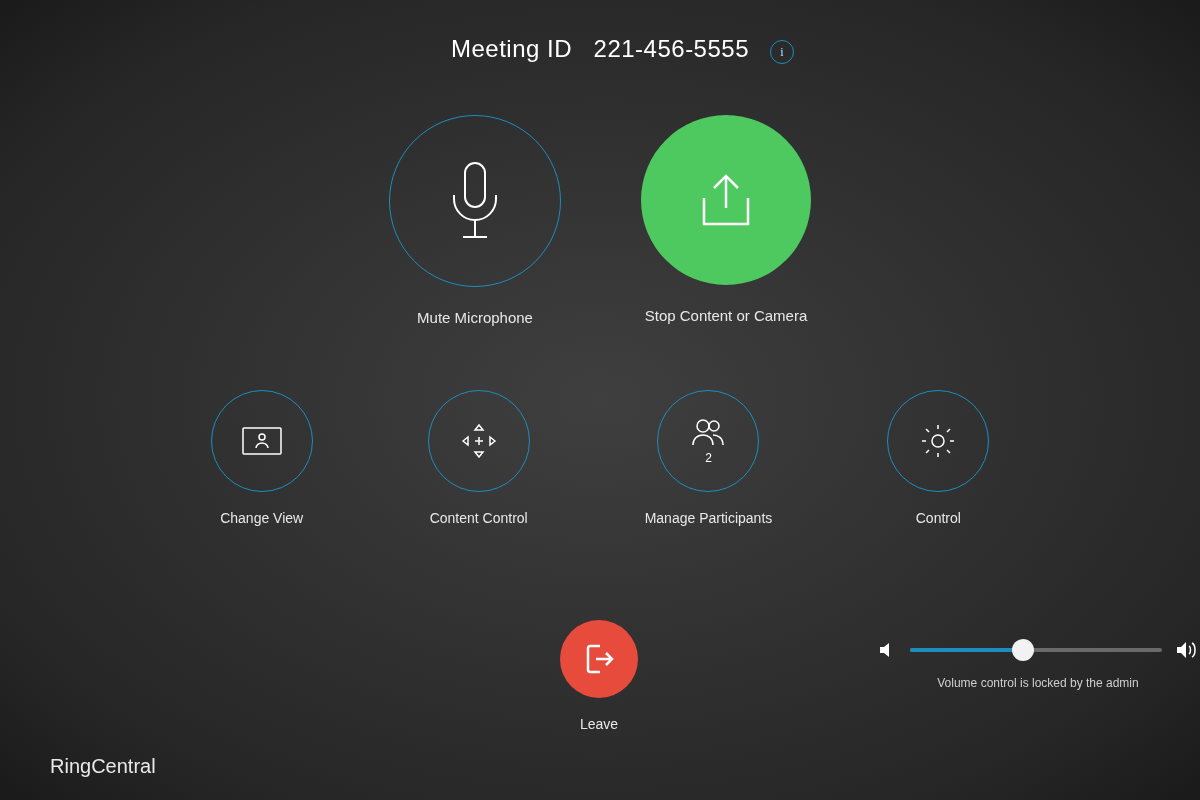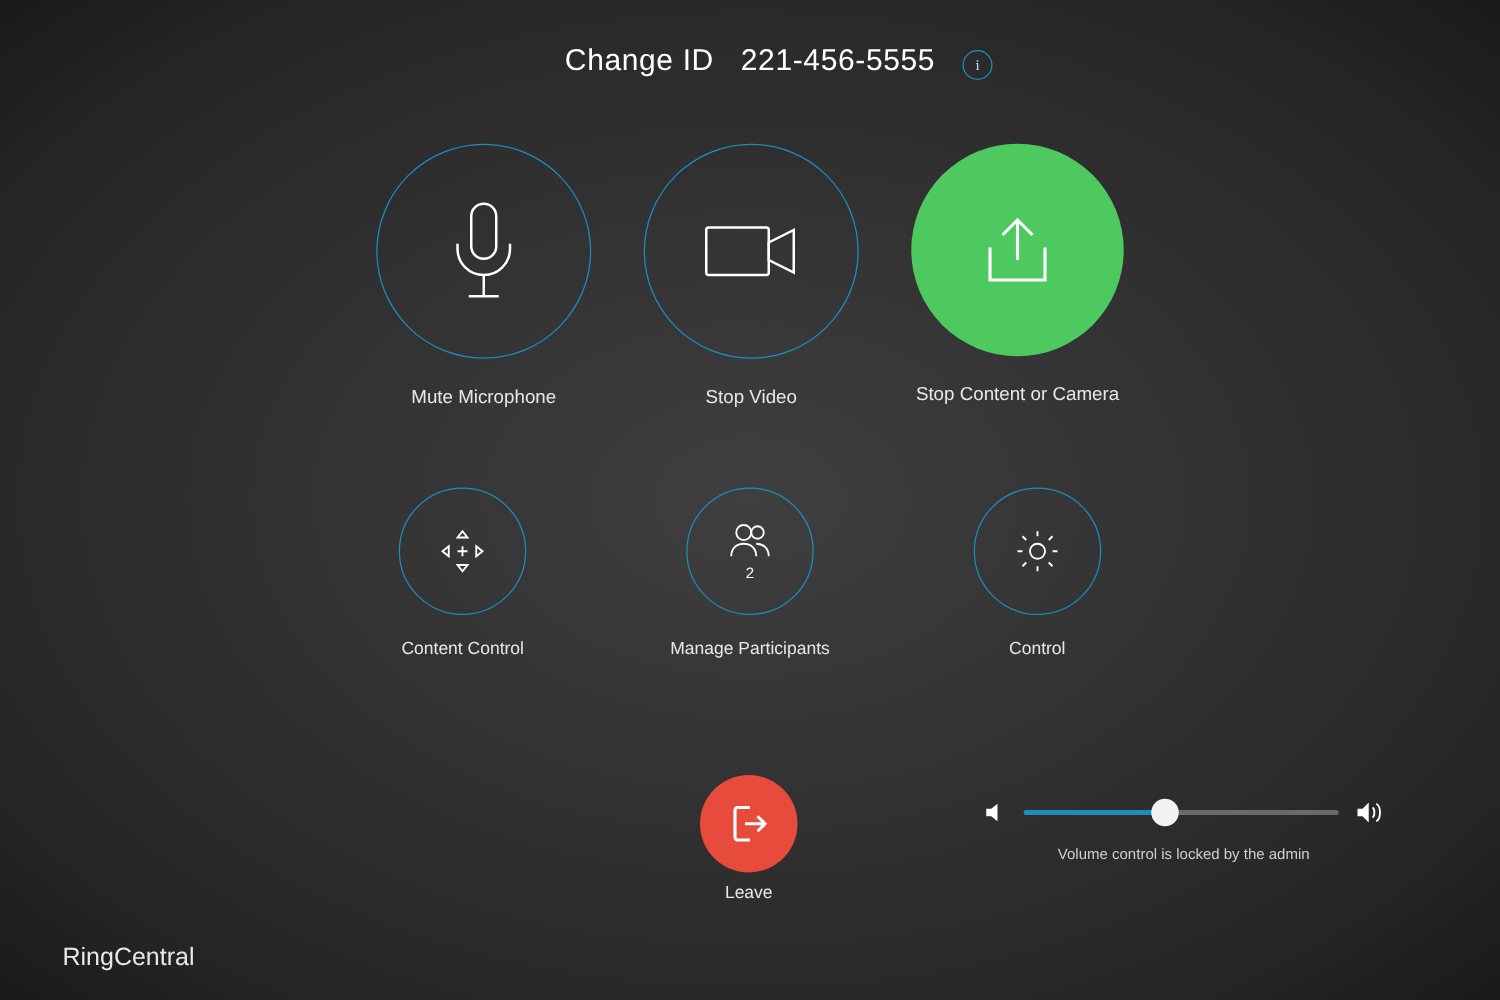--- a/index.html
+++ b/index.html
@@ -5,98 +5,99 @@
   html,body{margin:0;padding:0;width:1200px;height:800px;overflow:hidden;
     font-family:"Helvetica Neue",Arial,sans-serif;color:#fff;
     background:radial-gradient(ellipse at center,#3f3f3f 0%,#262626 80%,#1a1a1a 100%);}
   .header{position:absolute;left:0;right:0;top:35px;text-align:center;font-size:24px;
     font-weight:400;letter-spacing:.5px;}
   .header .mid{display:inline-block;}
   .info-btn{position:absolute;top:40px;left:770px;width:22px;height:22px;
     border:1px solid #1d8dbf;border-radius:50%;display:flex;align-items:center;
     justify-content:center;font-size:12px;color:#aee3ff;font-family:serif;}
   .row1{position:absolute;top:115px;left:0;right:0;display:flex;justify-content:center;
-    gap:42px;}
+    gap:80px;}
   .big-btn{display:flex;flex-direction:column;align-items:center;gap:22px;}
   .big-circle{width:170px;height:170px;border-radius:50%;display:flex;
     align-items:center;justify-content:center;}
   .big-circle.outline{border:1px solid #1d8dbf;}
   .big-circle.green{background:#4ec960;}
   .big-label{font-size:15px;color:#e8e8e8;text-align:center;}
   .row2{position:absolute;top:390px;left:0;right:0;display:flex;justify-content:center;
     gap:115px;}
   .sm-btn{display:flex;flex-direction:column;align-items:center;gap:18px;}
   .sm-circle{width:100px;height:100px;border-radius:50%;border:1px solid #1d8dbf;
     display:flex;flex-direction:column;align-items:center;justify-content:center;gap:4px;}
   .sm-label{font-size:14px;color:#e8e8e8;}
   .count{font-size:12px;color:#fff;}
   .leave-wrap{position:absolute;left:560px;top:620px;display:flex;flex-direction:column;
-    align-items:center;gap:7px;}
+    align-items:center;gap:18px;}
   .leave-circle{width:78px;height:78px;border-radius:50%;background:#e64b3c;display:flex;
     align-items:center;justify-content:center;}
-  .vol{position:absolute;left:787px;top:640px;width:320px;}
+  .vol{position:absolute;left:878px;top:640px;width:320px;}
   .vol-row{display:flex;align-items:center;gap:14px;}
   .track{position:relative;flex:1;height:4px;background:#6a6a6a;border-radius:2px;}
   .track-fill{position:absolute;left:0;top:0;height:100%;width:45%;
     background:#1d8dbf;border-radius:2px;}
   .thumb{position:absolute;left:45%;top:50%;width:22px;height:22px;border-radius:50%;
     background:#f2f2f2;transform:translate(-50%,-50%);}
   .vol-note{margin-top:16px;font-size:12px;color:#cfcfcf;text-align:center;}
   .brand{position:absolute;left:50px;bottom:22px;font-size:20px;color:#e8e8e8;}
   svg{display:block;}
 </style>
 </head>
 <body>
 
 <div class="header">
   <span class="mid">
-    <span>Change ID</span>
+    <span>Meeting ID</span>
     &nbsp;&nbsp;<span>221-456-5555</span>
   </span>
 </div>
 <div class="info-btn">
   <span>i</span>
 </div>
 
 <div class="row1">
   <div class="big-btn">
     <div class="big-circle outline">
       <svg width="54" height="80" viewBox="0 0 54 80" fill="none" stroke="#fff" stroke-width="2">
         <rect x="17" y="2" width="20" height="44" rx="10"></rect>
         <path d="M6 34v4c0 11.6 9.4 21 21 21s21-9.4 21-21v-4"></path>
         <line x1="27" y1="59" x2="27" y2="76"></line>
         <line x1="15" y1="76" x2="39" y2="76"></line>
       </svg>
     </div>
     <div class="big-label">Mute Microphone</div>
   </div>
 
-  <div class="big-btn">
-    <div class="big-circle outline">
-      <svg width="80" height="50" viewBox="0 0 80 50" fill="none" stroke="#fff" stroke-width="2">
-        <rect x="4" y="6" width="50" height="38" rx="2"></rect>
-        <path d="M54 18 L74 8 V42 L54 32 Z"></path>
-      </svg>
-    </div>
-    <div class="big-label">Stop Video</div>
-  </div>
 
   <div class="big-btn">
     <div class="big-circle green">
       <svg width="64" height="60" viewBox="0 0 64 60" fill="none" stroke="#fff" stroke-width="2.5">
         <path d="M32 38 V6"></path>
         <path d="M20 18 L32 6 L44 18"></path>
         <path d="M10 28 V54 H54 V28"></path>
       </svg>
     </div>
     <div class="big-label">Stop Content or Camera</div>
   </div>
 </div>
 
 <div class="row2">
+  <div class="sm-btn">
+    <div class="sm-circle">
+      <svg width="42" height="30" viewBox="0 0 42 30" fill="none" stroke="#fff" stroke-width="1.5">
+        <rect x="2" y="2" width="38" height="26" rx="1"></rect>
+        <circle cx="21" cy="11" r="3"></circle>
+        <path d="M15 22c0-3 3-5 6-5s6 2 6 5"></path>
+      </svg>
+    </div>
+    <div class="sm-label">Change View</div>
+  </div>
 
   <div class="sm-btn">
     <div class="sm-circle">
       <svg width="40" height="40" viewBox="0 0 40 40" fill="none" stroke="#fff" stroke-width="1.5">
         <path d="M20 4l-4 5h8zM20 36l-4-5h8zM4 20l5-4v8zM36 20l-5-4v8z"></path>
         <line x1="16" y1="20" x2="24" y2="20"></line>
           <line x1="20" y1="16" x2="20" y2="24"></line>
       </svg>
     </div>
     <div class="sm-label">Content Control</div>

